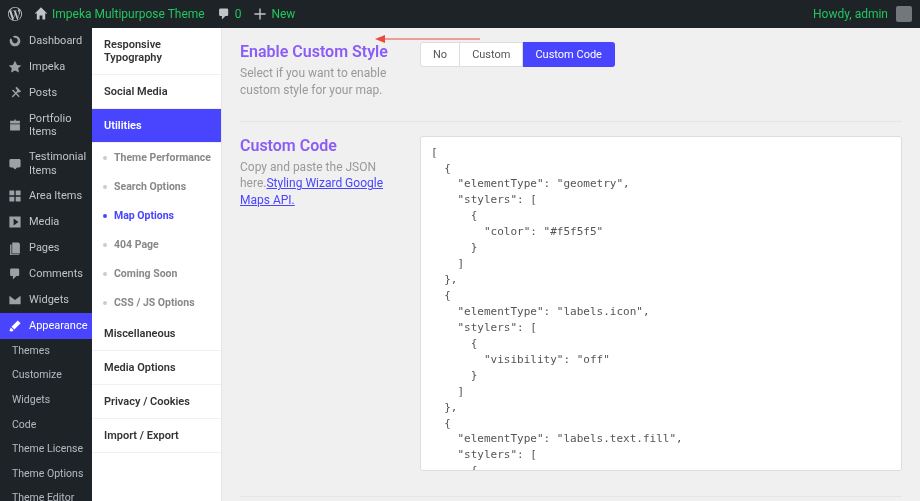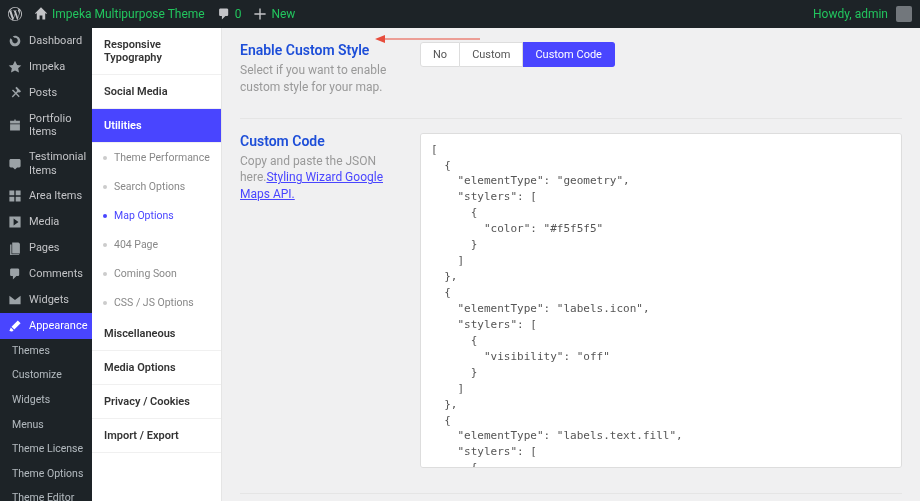--- a/index.html
+++ b/index.html
@@ -13,28 +13,28 @@
 .wp-side { width:92px; background:#1d2327; color:#c3c4c7; font-size:11px; overflow:hidden; flex-shrink:0; }
 .wp-side .mi { display:flex; align-items:center; gap:7px; padding:6px 8px; cursor:pointer; line-height:1.2; }
 .wp-side .mi svg { width:14px; height:14px; fill:rgba(240,246,252,.6); flex-shrink:0; }
 .wp-side .mi.sub { padding-left:12px; font-size:10.5px; color:rgba(240,246,252,.7); }
 .wp-side .mi.active { background:#4945ff; color:#fff; position:relative; }
 .wp-side .mi.active svg { fill:#fff; }
 .wp-side .mi.active::after { content:""; position:absolute; right:-6px; top:50%; transform:translateY(-50%); border:6px solid transparent; border-right-color:#f0f0f1; }
 .panel-col { width:130px; background:#fff; border-right:1px solid #e5e5e5; flex-shrink:0; overflow:hidden; }
 .panel-col .cat { padding:10px 12px; font-size:11px; font-weight:600; color:#333; border-bottom:1px solid #f0f0f0; cursor:pointer; }
 .panel-col .cat.active-cat { background:#4945ff; color:#fff; border-radius:0; }
-.panel-col .sub { padding:8px 10px 8px 22px; font-size:10.5px; color:#888; position:relative; cursor:pointer; }
+.panel-col .sub { padding:8px 10px 8px 22px; font-size:10.5px; color:#888; position:relative; cursor:pointer;font-weight:bold; }
 .panel-col .sub::before { content:""; position:absolute; left:11px; top:50%; width:4px; height:4px; border-radius:50%; background:#ccc; transform:translateY(-50%); }
 .panel-col .sub.on { color:#4945ff; }
 .panel-col .sub.on::before { background:#4945ff; }
 .main { flex:1; padding:0 18px 0 18px; overflow:auto; }
 .row { display:flex; gap:20px; padding:14px 0 22px 0; border-bottom:1px solid #e5e5e5; }
 .row .lab { width:160px; flex-shrink:0; }
-.row .lab h4 { font-size:14px; font-weight:600; color:#1d4ed8; margin-bottom:4px; }
+.row .lab h4 { font-size:16px; font-weight:600; color:#8b5cf6; margin-bottom:4px; }
 .row .lab p { font-size:12px; color:#999; line-height:1.4; }
 .row .lab a { color:#4945ff; text-decoration:underline; }
 .row .ctrl { flex:1; }
 .btn-group { display:flex; }
 .btn-group .b { padding:5px 12px; font-size:11px; background:#fff; border:1px solid #ddd; cursor:pointer; color:#555; }
 .btn-group .b:first-child { border-radius:3px 0 0 3px; }
 .btn-group .b:last-child { border-radius:0 3px 3px 0; }
 .btn-group .b + .b { border-left:none; }
 .btn-group .b.on { background:#4945ff; color:#fff; border-color:#4945ff; }
 .arrow { position:absolute; }
@@ -150,21 +150,21 @@
     <div class="mi sub">
         <span>Themes</span>
       </div>
     <div class="mi sub">
         <span>Customize</span>
       </div>
     <div class="mi sub">
         <span>Widgets</span>
       </div>
     <div class="mi sub">
-        <span>Menus</span>
+        <span>Code</span>
       </div>
     <div class="mi sub">
         <span>Theme License</span>
       </div>
     <div class="mi sub">
         <span>Theme Options</span>
       </div>
     <div class="mi sub">
         <span>Theme Editor</span>
       </div>

